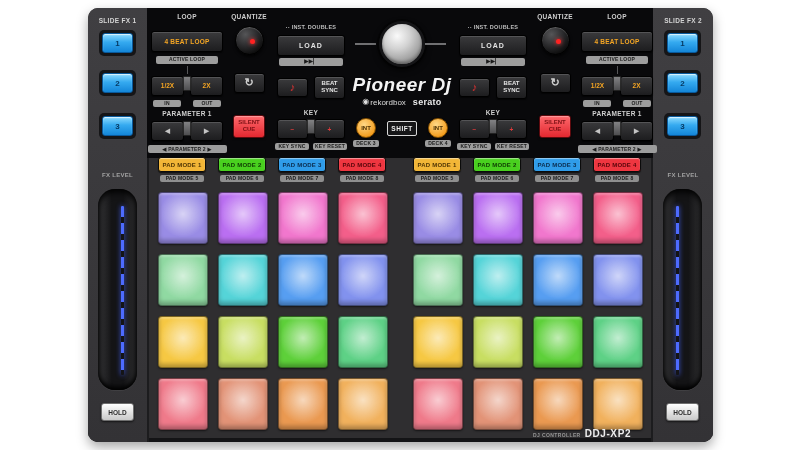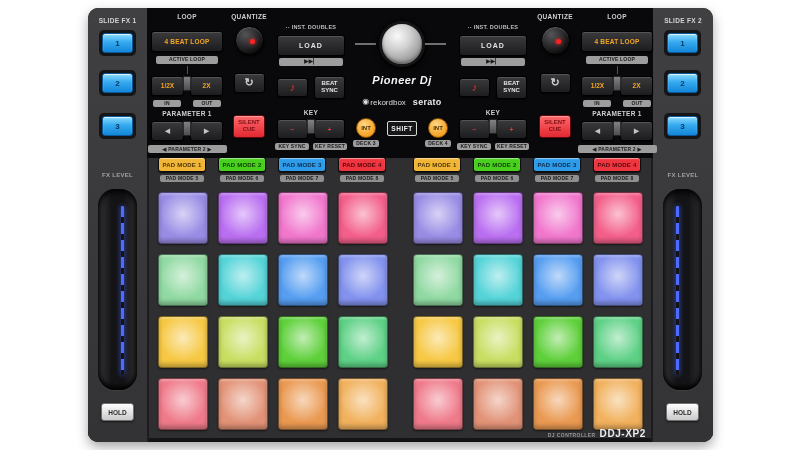--- a/index.html
+++ b/index.html
@@ -98,21 +98,21 @@
   .keypills .pill{width:34px;height:7px;}
 
   
   .centerblk{position:absolute;left:200px;top:4px;width:110px;height:142px;}
   .dash{position:absolute;top:31px;width:21px;height:2px;background:#707072;}
   .dash-l{left:8px}.dash-r{right:11px}
   .browse{position:absolute;left:32px;top:9px;width:46px;height:46px;border-radius:50%;
           background:radial-gradient(circle at 38% 30%,#fafafa,#d2d2d2 35%,#9c9c9c 70%,#c5c5c5 100%);
           border:3px solid #151517;box-shadow:0 3px 6px rgba(0,0,0,.8), 0 0 0 2px #060607,
           inset 0 -2px 3px rgba(0,0,0,.4);padding:0;}
-  .plogo{position:absolute;top:62px;left:0;right:0;text-align:center;font-size:11px;font-weight:bold;
+  .plogo{position:absolute;top:62px;left:0;right:0;text-align:center;font-size:19px;font-weight:bold;
          font-style:italic;color:#f4f4f4;letter-spacing:.5px;}
   .software{position:absolute;top:85px;left:0;right:0;display:flex;justify-content:center;gap:7px;align-items:center;}
   .rb{font-size:8px;color:#dedede;display:flex;align-items:center;gap:1px;}
   .rb-ico{font-size:8px;line-height:1;}
   .sr{font-size:9px;font-weight:bold;color:#ececec;letter-spacing:.3px;}
   .introw{position:absolute;top:106px;left:0;right:0;display:flex;justify-content:space-between;
           align-items:flex-start;padding:0 6px;}
   .intwrap{display:flex;flex-direction:column;align-items:center;gap:2px;}
   .int{width:20px;height:20px;border-radius:50%;
        background:radial-gradient(circle at 40% 32%,#ffd887,#f39c1c 75%);border:1px solid #8a5200;
@@ -136,21 +136,21 @@
   .padgrid{position:absolute;top:184px;display:grid;grid-template-columns:repeat(4,48px);
            column-gap:12px;row-gap:10px;}
   .padgrid-left{left:70px}.padgrid-right{left:325px}
   .pad{width:48px;height:50px;border-radius:4px;border:1px solid rgba(0,0,0,.5);
        background:radial-gradient(circle at 50% 42%,rgba(255,255,255,.62),rgba(255,255,255,0) 62%),var(--pad,#888);
        box-shadow:inset 0 -3px 4px rgba(0,0,0,.28), inset 0 2px 2px rgba(255,255,255,.25),
                   0 1px 2px rgba(0,0,0,.55);}
 
   
   .footer{position:absolute;left:430px;top:420px;width:128px;display:flex;align-items:baseline;
-          justify-content:flex-end;gap:4px;}
+          justify-content:center;gap:4px;}
   .f-small{font-size:5px;font-weight:bold;color:#969696;letter-spacing:.4px;}
   .f-model{font-size:10px;font-weight:bold;color:#ededed;letter-spacing:.6px;}
 </style>
 </head>
 <body>
 
 <div class="stage">
   <div class="device">
 
     <div class="strip strip-left">

